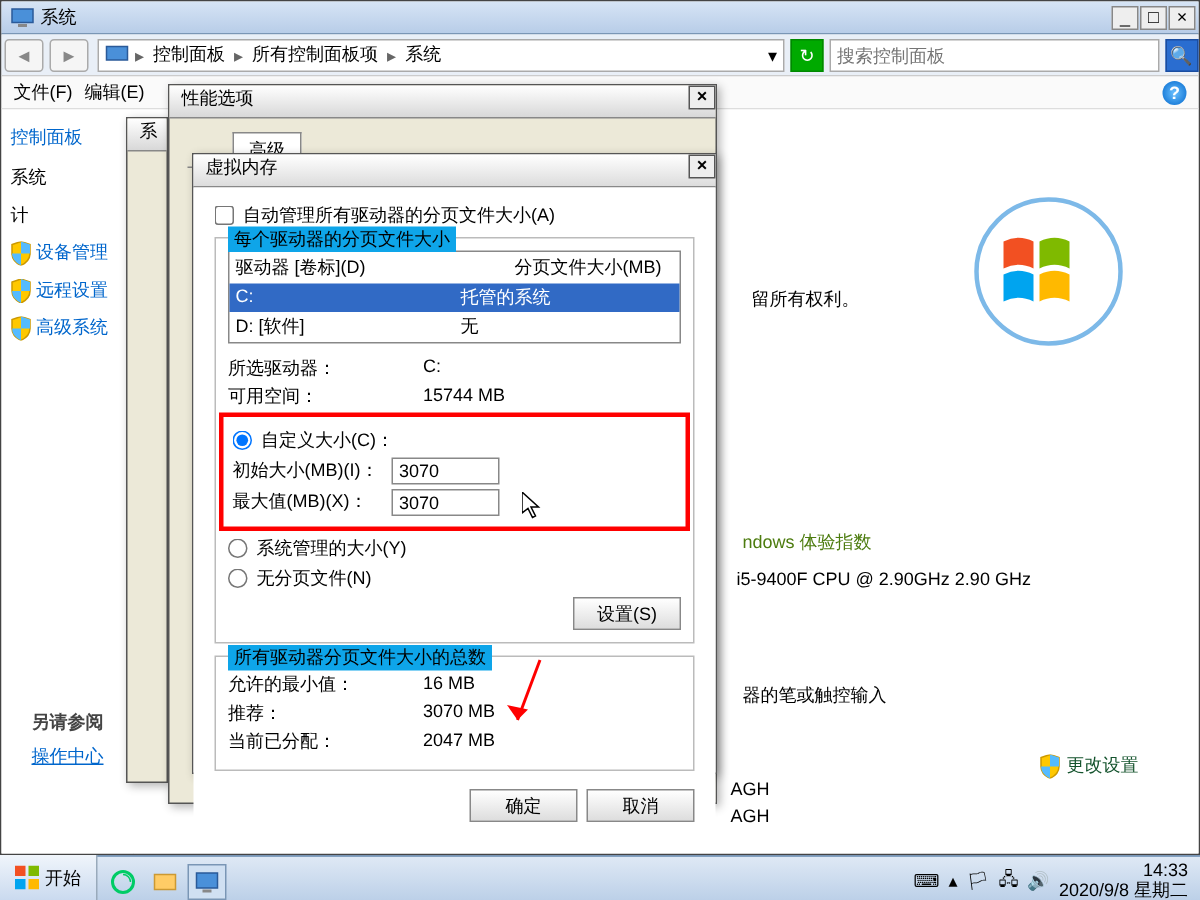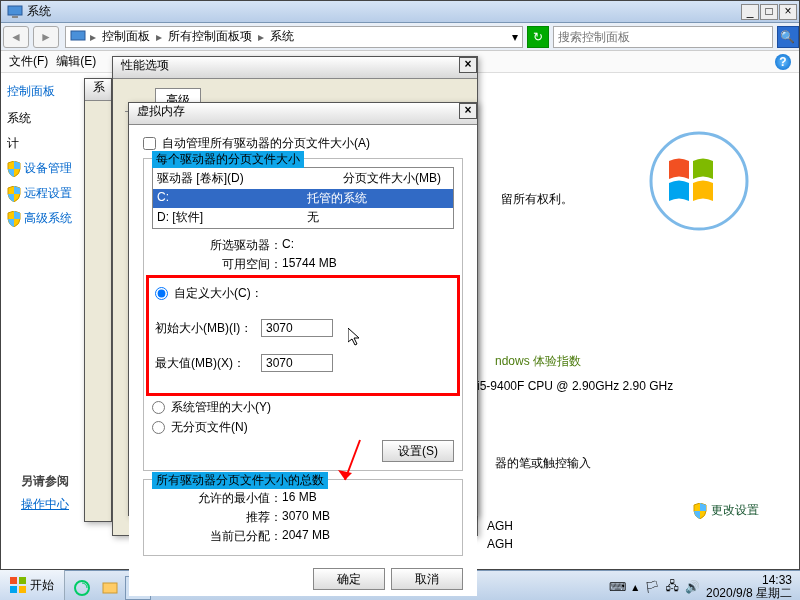--- a/index.html
+++ b/index.html
@@ -64,25 +64,25 @@
 .dlg-vm .body { padding:10px 14px 6px; background:#fff; }
 .chk { display:flex; align-items:center; gap:6px; margin-bottom:6px; }
 .grpbox { border:1px solid #bbb; padding:8px; margin-bottom:8px; position:relative; }
 .grpbox .legend { position:absolute; top:-8px; left:8px; background:#0ea5e9; padding:0 4px; }
 .drivelist { border:1px solid #888; height:62px; background:#fff; margin-bottom:8px; }
 .drivelist .hdr { display:flex; font-size:11px; padding:2px 4px;gap:36px; }
 .drivelist .hdr div:first-child { width:150px; }
 .drivelist .drow { display:flex; padding:1px 4px; }
 .drivelist .drow div:first-child { width:150px; }
 .drivelist .drow.sel { background:#316ac5; color:#fff; }
-.kv { display:flex; margin:2px 0;text-align:right; }
+.kv { display:flex; margin:2px 0; }
 .kv .k { width:130px; }
 .radio { display:flex; align-items:center; gap:6px; margin:3px 0; }
 .hl-box { border:3px solid #f00; padding:4px 6px; margin:2px -6px; }
-.param { display:flex; align-items:center; margin:17px 0; }
+.param { display:flex; align-items:flex-start; margin:3px 0; }
 .param .plbl { width:106px; }
 .param input { width:72px; height:18px; border:1px solid #888; padding:0 4px; }
 .setbtn-row { display:flex; justify-content:flex-end; margin-top:4px; }
 
 
 .taskbar { position:absolute; bottom:0; left:0; right:0; height:30px; background:linear-gradient(#dfe9f5,#bcd0e8); display:flex; align-items:flex-end; border-top:1px solid #7a96b5; }
 .start { height:30px; padding:0 10px; display:flex; align-items:center; gap:4px; background:linear-gradient(#f0f5fb,#cadaef); border-right:1px solid #9ab; }
 .start .logo { width:16px; height:16px; }
 .tb-icons { display:flex; align-items:center; gap:2px; margin-left:4px; }
 .tb-icon { width:26px; height:24px; border:1px solid transparent; display:flex; align-items:center; justify-content:center; }
@@ -180,21 +180,21 @@
       <div class="winlogo">
         <svg class="winflag" viewBox="0 0 100 100">
           <circle cx="50" cy="50" r="48" fill="none" stroke="#7db9e8" stroke-width="3"></circle>
           <path d="M20 30 Q30 25 40 30 L40 48 Q30 43 20 48 Z" fill="#f25022"></path>
           <path d="M44 30 Q54 25 64 30 L64 48 Q54 43 44 48 Z" fill="#7fba00"></path>
           <path d="M20 52 Q30 47 40 52 L40 70 Q30 65 20 70 Z" fill="#00a4ef"></path>
           <path d="M44 52 Q54 47 64 52 L64 70 Q54 65 44 70 Z" fill="#ffb900"></path>
         </svg>
       </div>
       <div style="position:absolute;top:352px;left:494px" class="rating">ndows 体验指数</div>
-      <div style="position:absolute;top:378px;left:476px">i5-9400F CPU @ 2.90GHz   2.90 GHz</div>
+      <div style="position:absolute;top:378px;left:490px">i5-9400F CPU @ 2.90GHz   2.90 GHz</div>
       <div style="position:absolute;top:454px;left:494px">器的笔或触控输入</div>
       <div style="position:absolute;top:518px;left:486px">AGH</div>
       <div style="position:absolute;top:536px;left:486px">AGH</div>
       <div class="bottom-links">
         <div>
           <div style="font-weight:bold;color:#444">另请参阅</div>
           <div style="margin-top:6px"><a>操作中心</a></div>
         </div>
         <div></div>
       </div>

